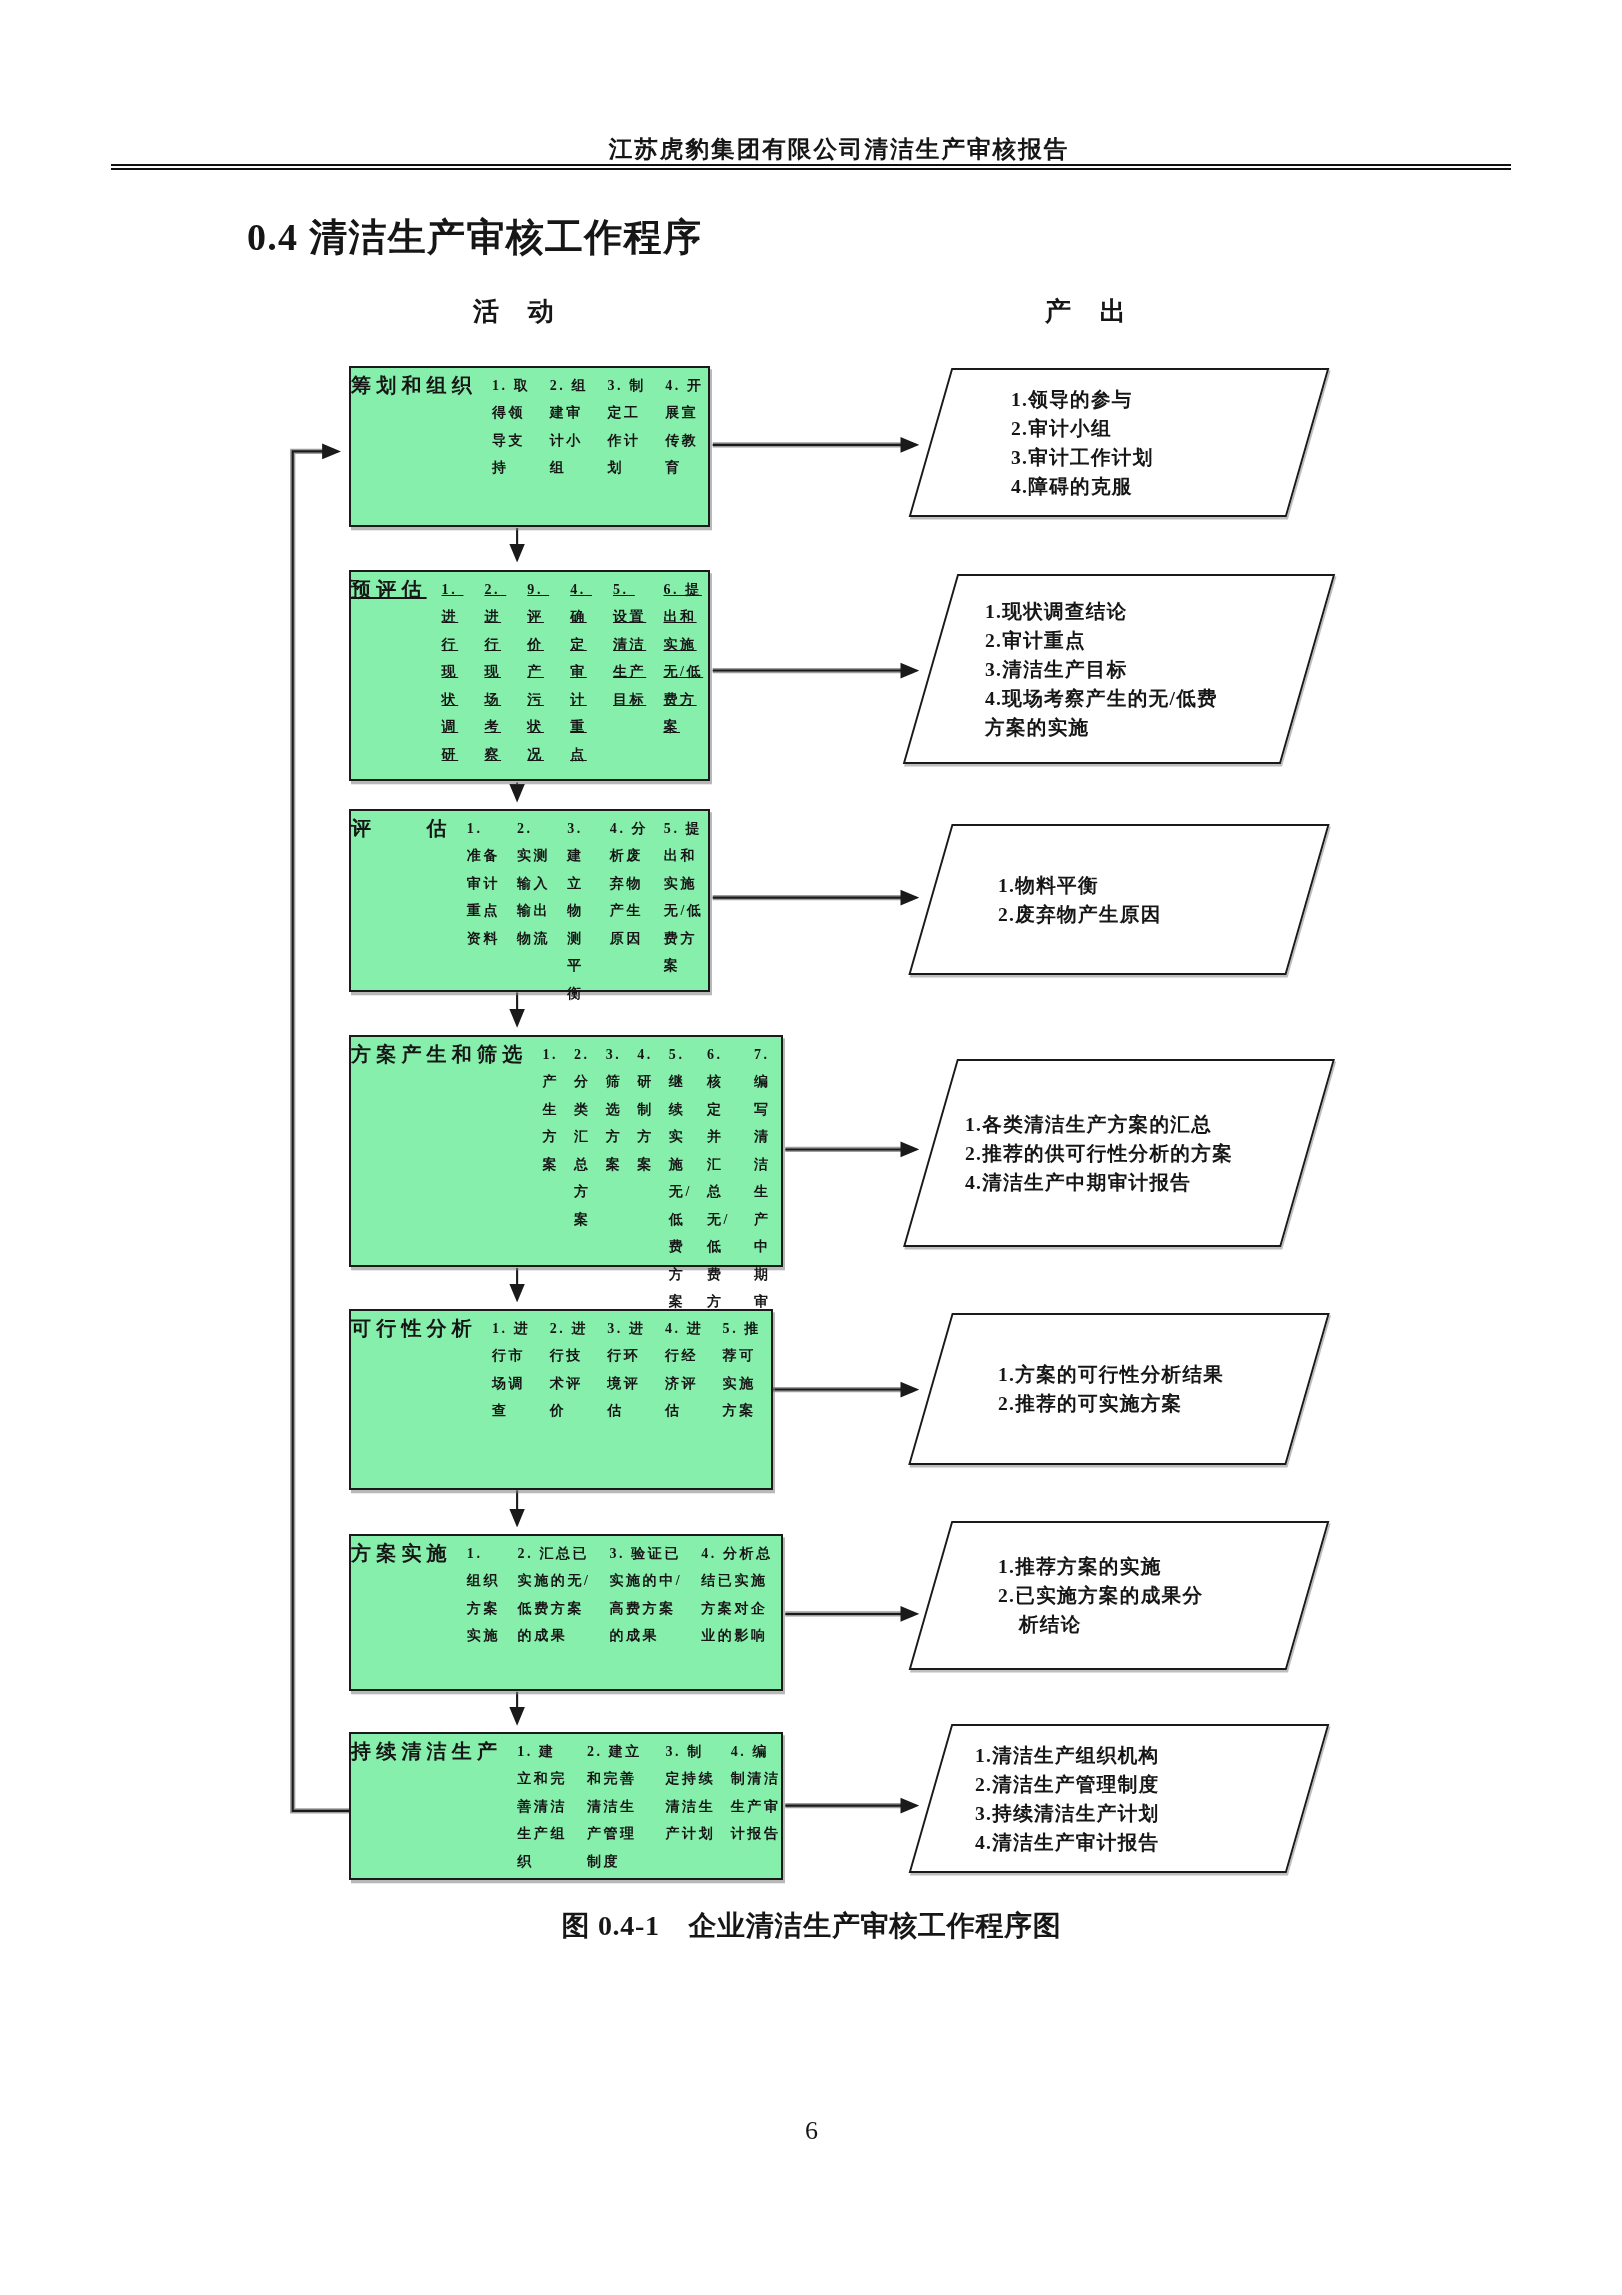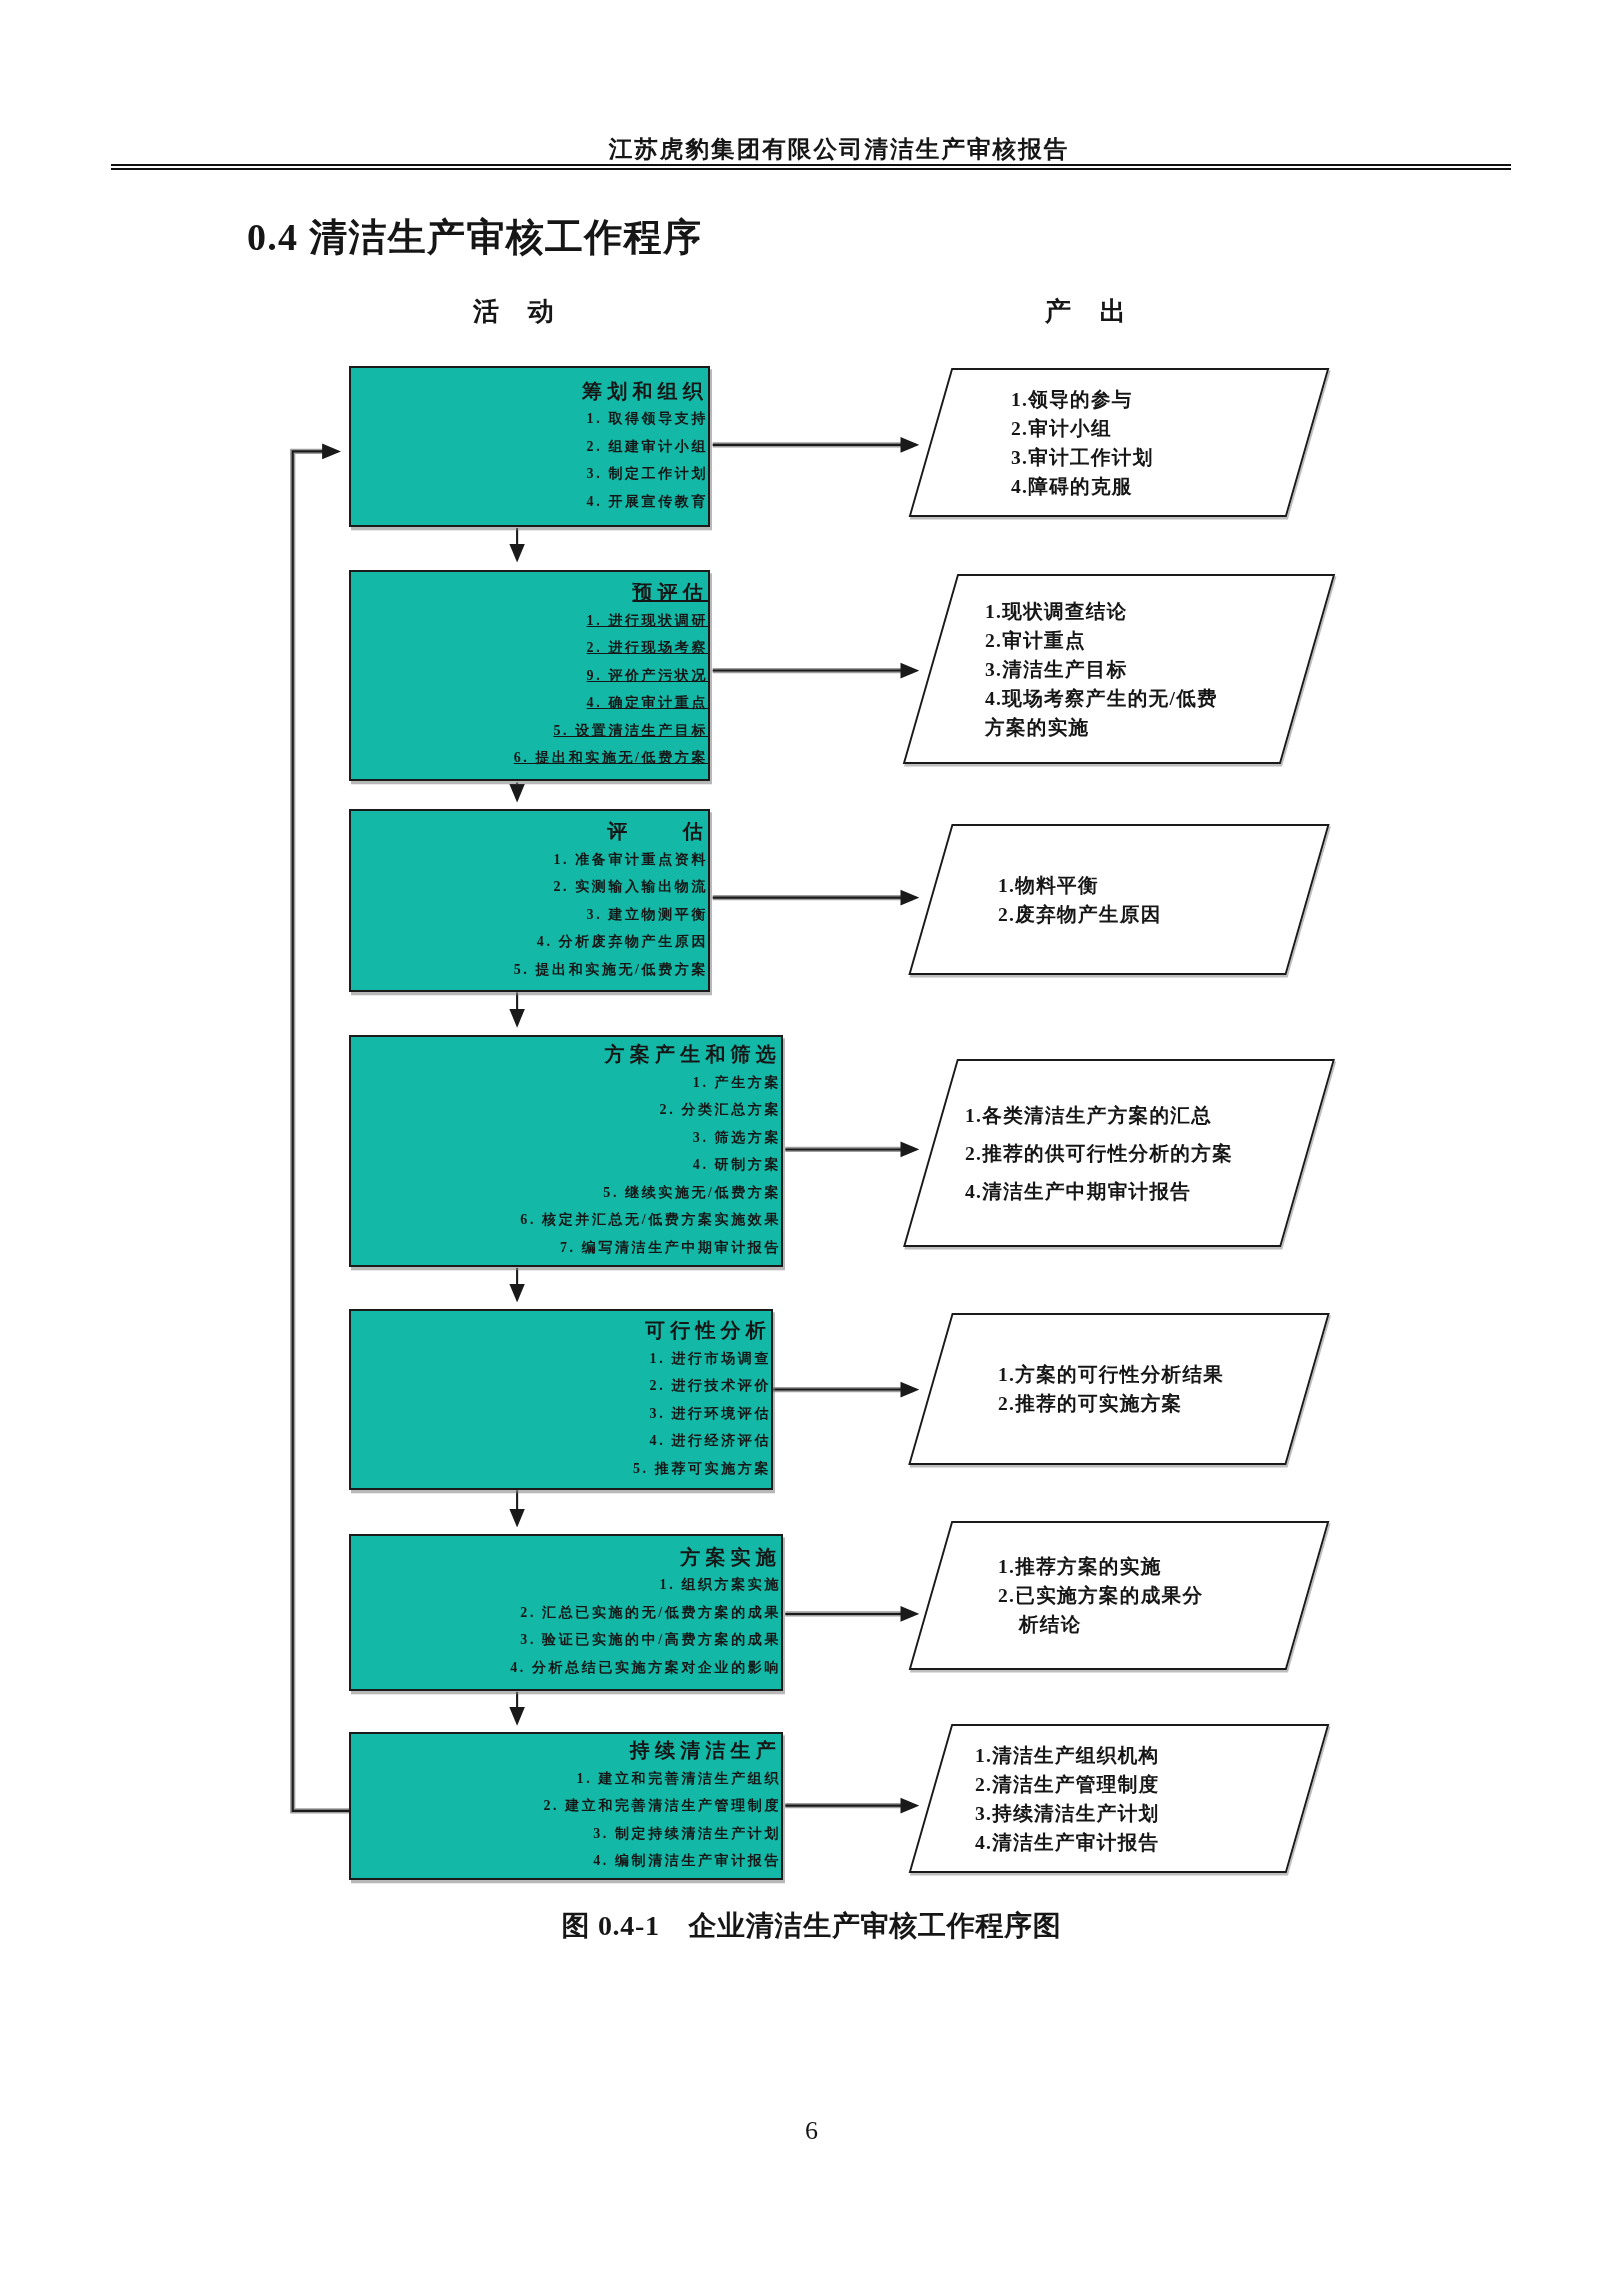--- a/index.html
+++ b/index.html
@@ -17,23 +17,23 @@
     border-top:2.6px solid #101010;border-bottom:2px solid #101010;
   }
   .sec-title{
     position:absolute;left:247px;top:212px;font-size:38px;font-weight:700;letter-spacing:1.3px;
   }
   .colhdr{
     position:absolute;top:294px;font-size:26px;font-weight:700;letter-spacing:1.3px;
     transform:translateX(-50%);white-space:pre;
   }
   .stage{
-    position:absolute;left:349px;background:#14b8a6;box-sizing:border-box;
+    position:absolute;left:349px;background:#86efac;box-sizing:border-box;
     border:2.6px solid #1a1a1a;box-shadow:2px 3.3px 0 rgba(125,125,125,.55);
-    display:flex;flex-direction:column;justify-content:center;padding:3.9px 0;align-items:flex-end;
+    display:flex;flex-direction:row;justify-content:center;padding:3.9px 0;
   }
   .stage .t{
     text-align:center;font-size:20px;font-weight:700;letter-spacing:5.2px;line-height:27.5px;white-space:pre;
   }
   .stage .li{
     font-size:14px;font-weight:700;letter-spacing:2.6px;line-height:27.5px;
     padding-left:15px;white-space:pre-wrap;
   }
   .para{position:absolute;left:906px;width:425px;}
   .para .shape{
@@ -190,21 +190,21 @@
 <div class="para" style="top:824px;height:151px;">
   <div class="shape"></div>
   <div class="content" style="padding-left:92px;">
     <div class="li">1.物料平衡</div>
     <div class="li">2.废弃物产生原因</div>
   </div>
 </div>
 
 <div class="para" style="top:1059px;height:188px;">
   <div class="shape"></div>
-  <div class="content" style="padding-left:59px;gap:9px;">
+  <div class="content" style="padding-left:59px;">
     <div class="li">1.各类清洁生产方案的汇总</div>
     <div class="li">2.推荐的供可行性分析的方案</div>
     <div class="li">4.清洁生产中期审计报告</div>
   </div>
 </div>
 
 <div class="para" style="top:1313px;height:152px;">
   <div class="shape"></div>
   <div class="content" style="padding-left:92px;">
     <div class="li">1.方案的可行性分析结果</div>

